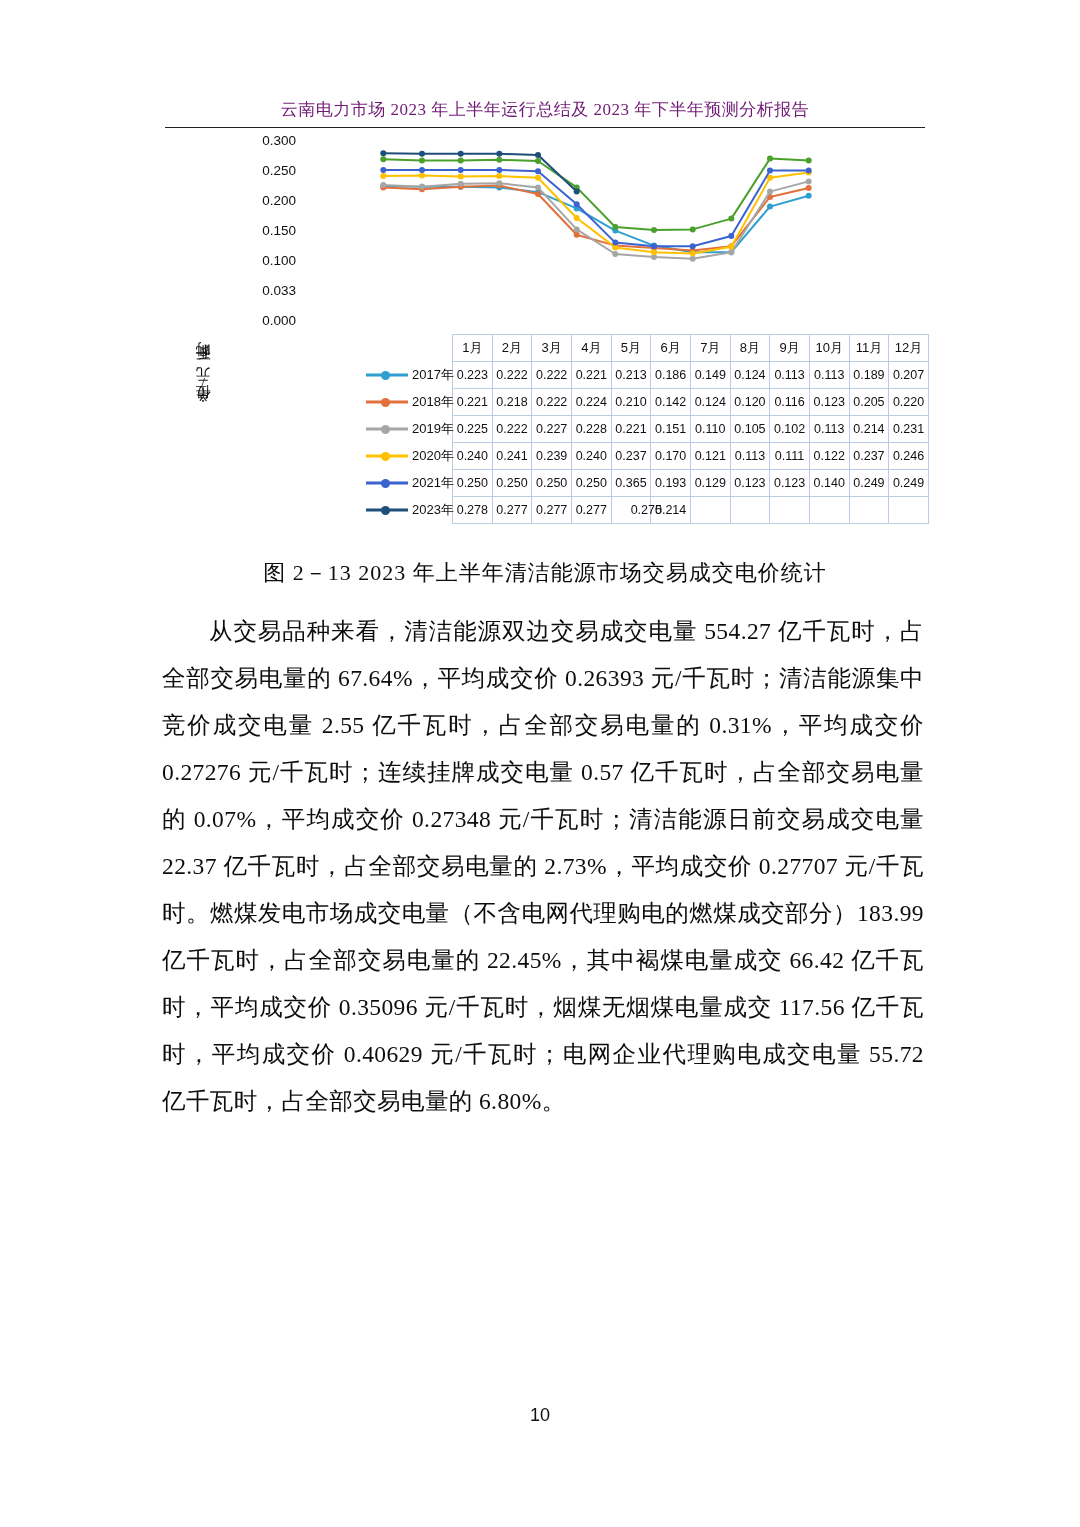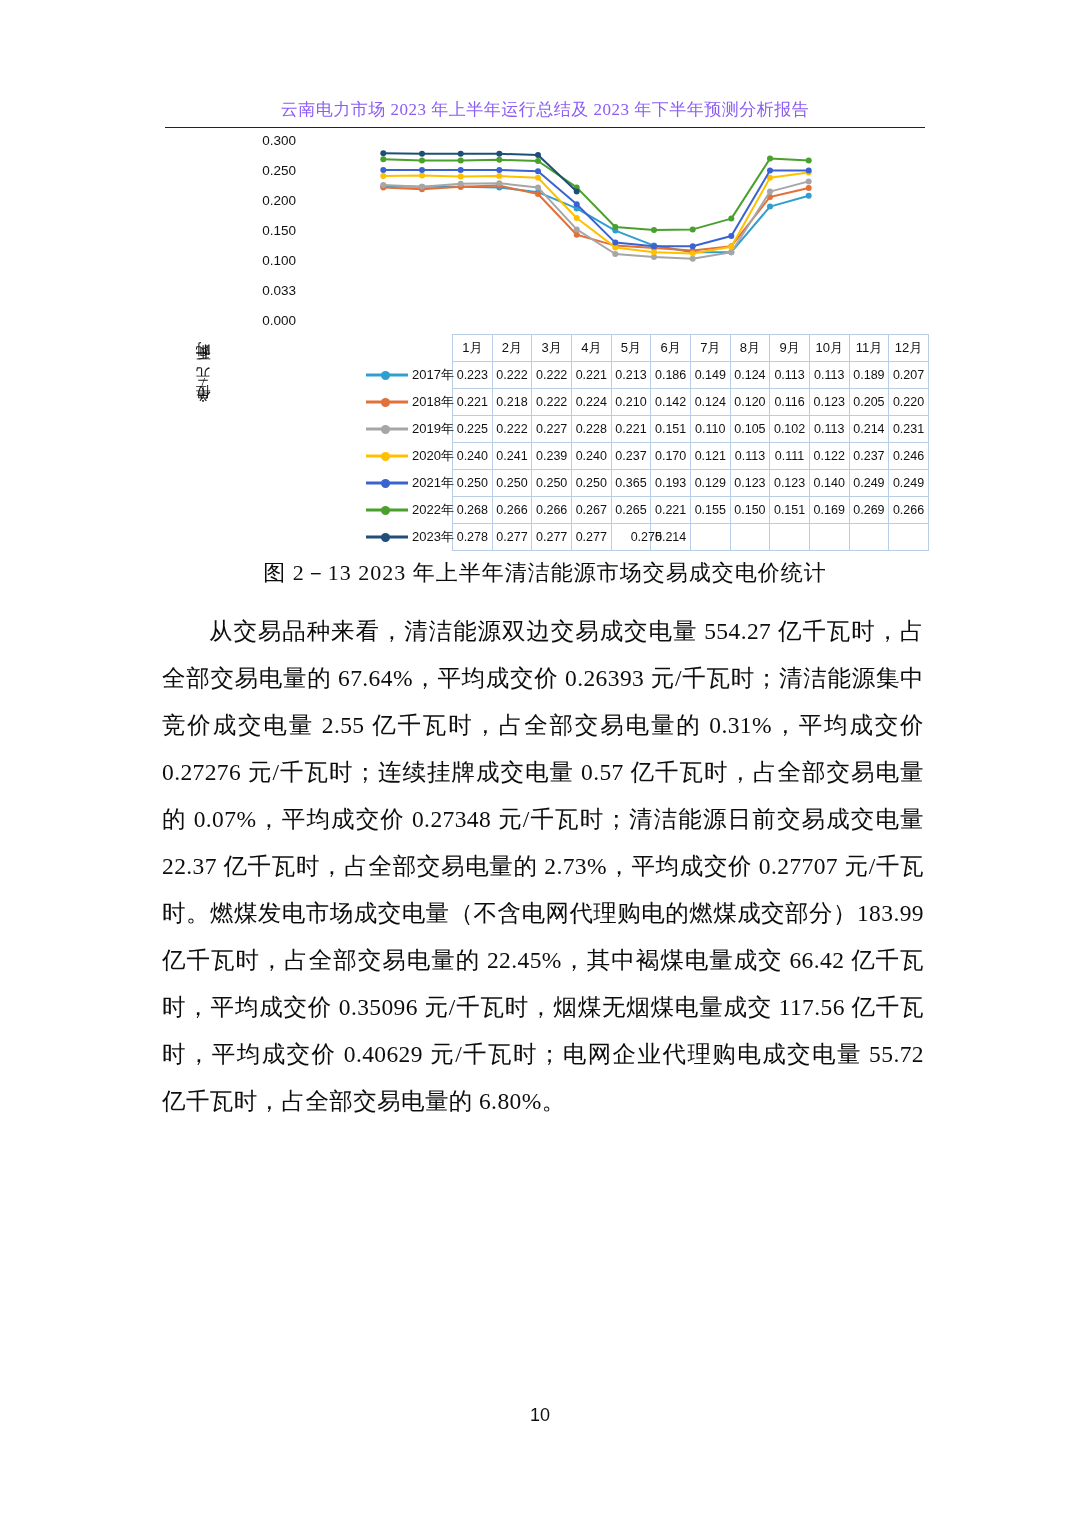--- a/index.html
+++ b/index.html
@@ -25,21 +25,21 @@
   .header-wrap {
     position: absolute;
     left: 165px;
     top: 98px;
     width: 760px;
   }
   .header-text {
     font-size: 17px;
     letter-spacing: 0.5px;
     text-align: center;
-    color: #8b5cf6;
+    color: #701a75;
     padding-bottom: 6px;
   }
   .header-rule {
     border-bottom: 1.6px solid #222;
     width: 100%;
   }
   
   .figure {
     position: absolute;
     left: 180px;
@@ -391,37 +391,20 @@
               <td style="width: 38.6667px;">0.365</td>
               <td style="width: 38.6667px;">0.193</td>
               <td style="width: 38.6667px;">0.129</td>
               <td style="width: 38.6667px;">0.123</td>
               <td style="width: 38.6667px;">0.123</td>
               <td style="width: 38.6667px;">0.140</td>
               <td style="width: 38.6667px;">0.249</td>
               <td style="width: 38.6667px;">0.249</td>
             </tr>
             <tr>
-              <td class="legendcell"><span class="legendmark" style="background: rgb(74, 160, 44);">
-                  <span class="dot" style="background: rgb(74, 160, 44);"></span>
-                </span><span class="lname">2022年</span></td>
-              <td style="width: 38.6667px;">0.268</td>
-              <td style="width: 38.6667px;">0.266</td>
-              <td style="width: 38.6667px;">0.266</td>
-              <td style="width: 38.6667px;">0.267</td>
-              <td style="width: 38.6667px;">0.265</td>
-              <td style="width: 38.6667px;">0.221</td>
-              <td style="width: 38.6667px;">0.155</td>
-              <td style="width: 38.6667px;">0.150</td>
-              <td style="width: 38.6667px;">0.151</td>
-              <td style="width: 38.6667px;">0.169</td>
-              <td style="width: 38.6667px;">0.269</td>
-              <td style="width: 38.6667px;">0.266</td>
-            </tr>
-            <tr>
               <td class="legendcell"><span class="legendmark" style="background: rgb(31, 78, 121);">
                   <span class="dot" style="background: rgb(31, 78, 121);"></span>
                 </span><span class="lname">2023年</span></td>
               <td style="width: 38.6667px;">0.278</td>
               <td style="width: 38.6667px;">0.277</td>
               <td style="width: 38.6667px;">0.277</td>
               <td style="width: 38.6667px;">0.277</td>
               <td style="width: 38.6667px; padding-left: 19px;">0.275</td>
               <td style="width: 38.6667px;">0.214</td>
               <td style="width: 38.6667px;"></td>

